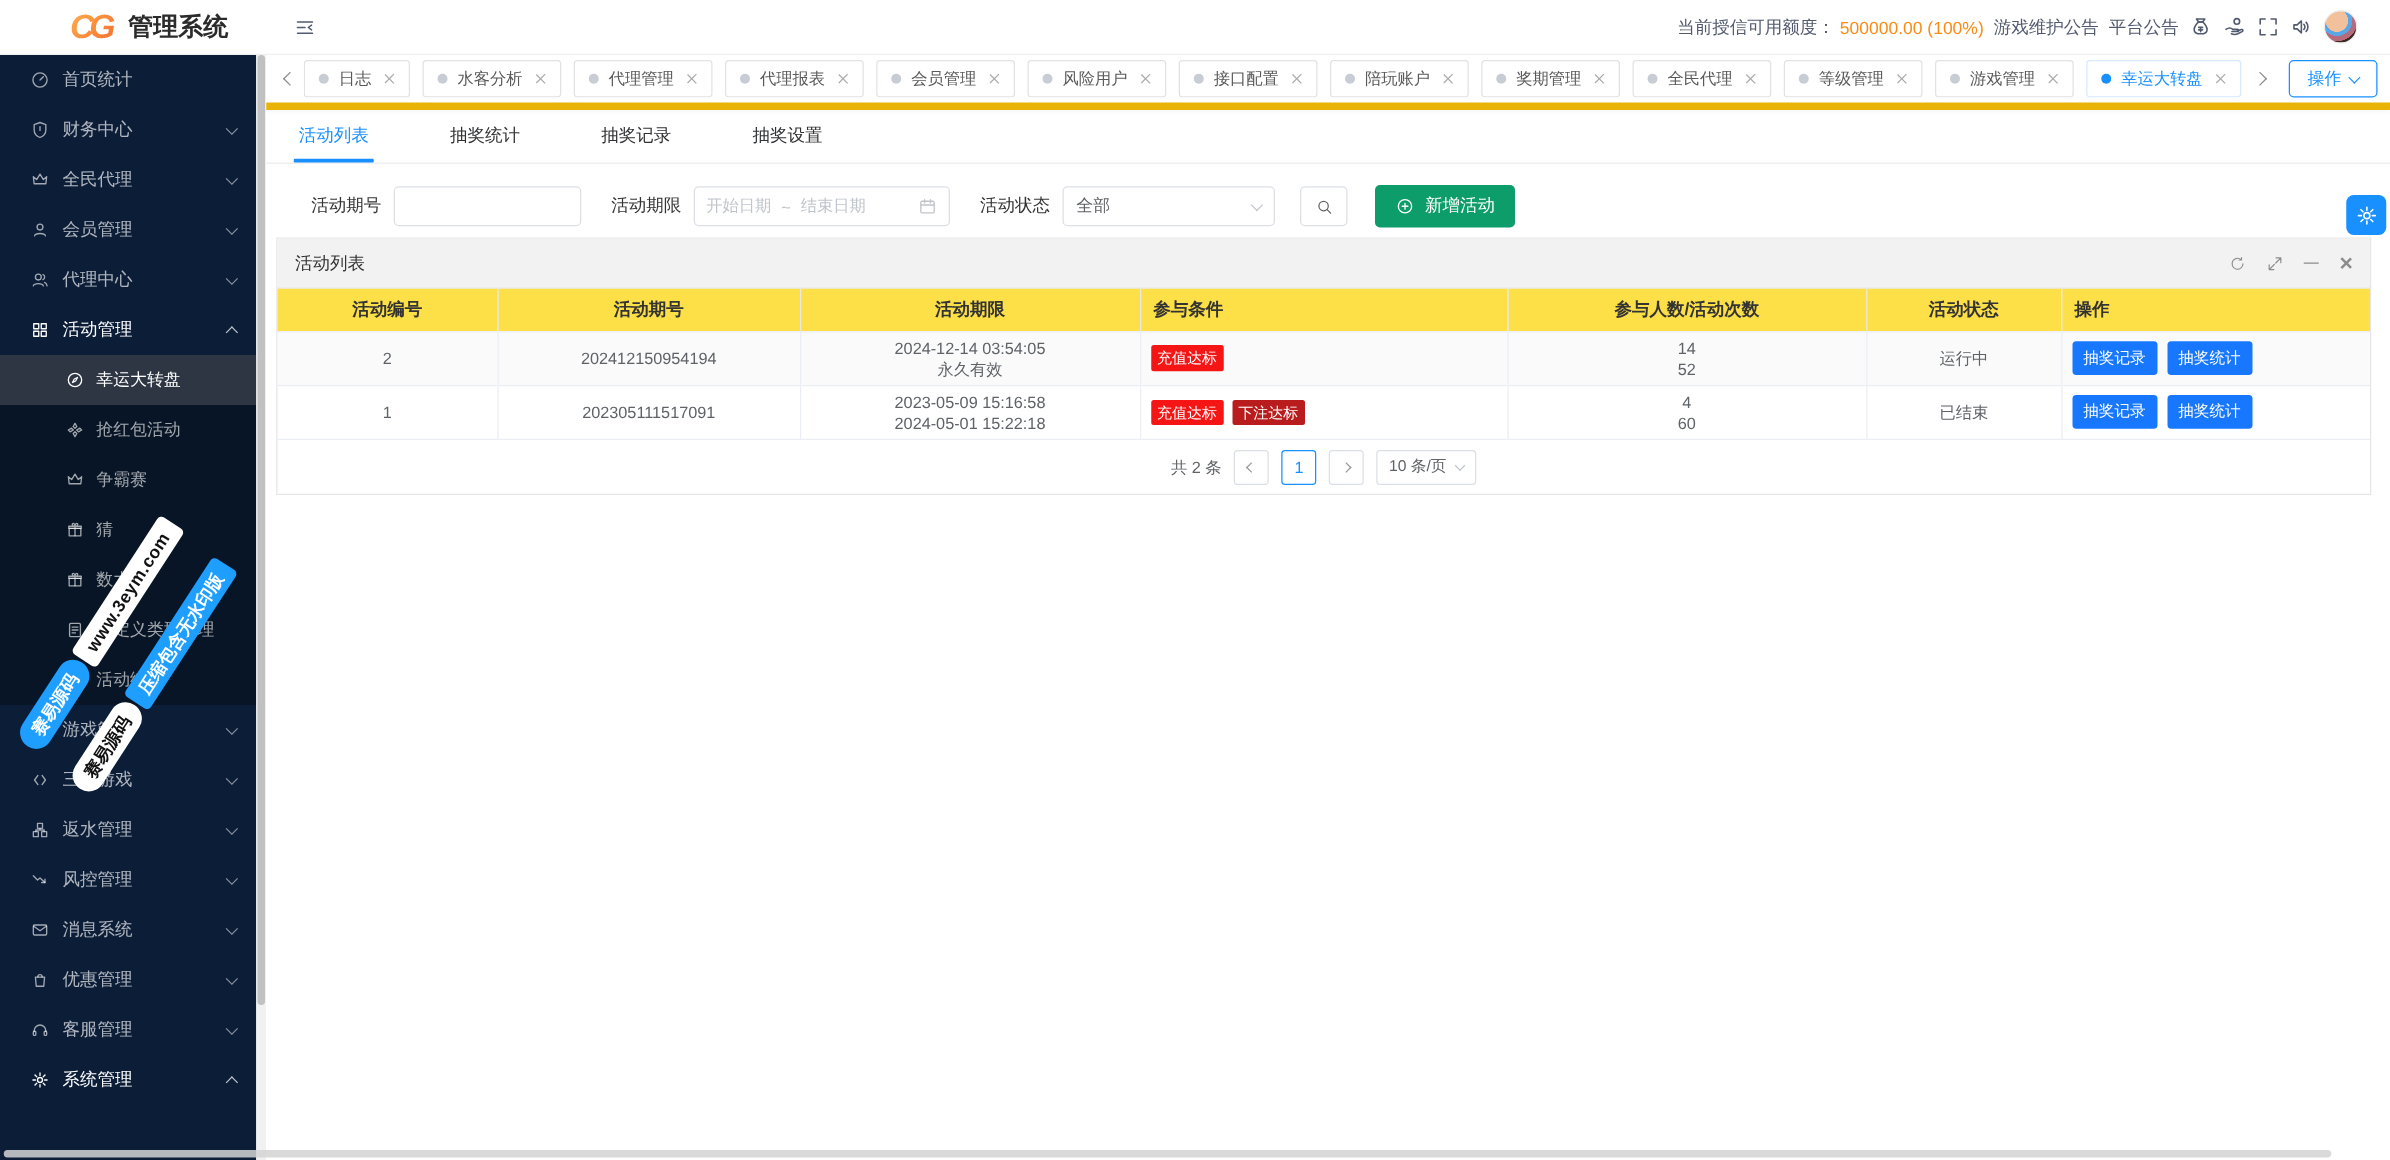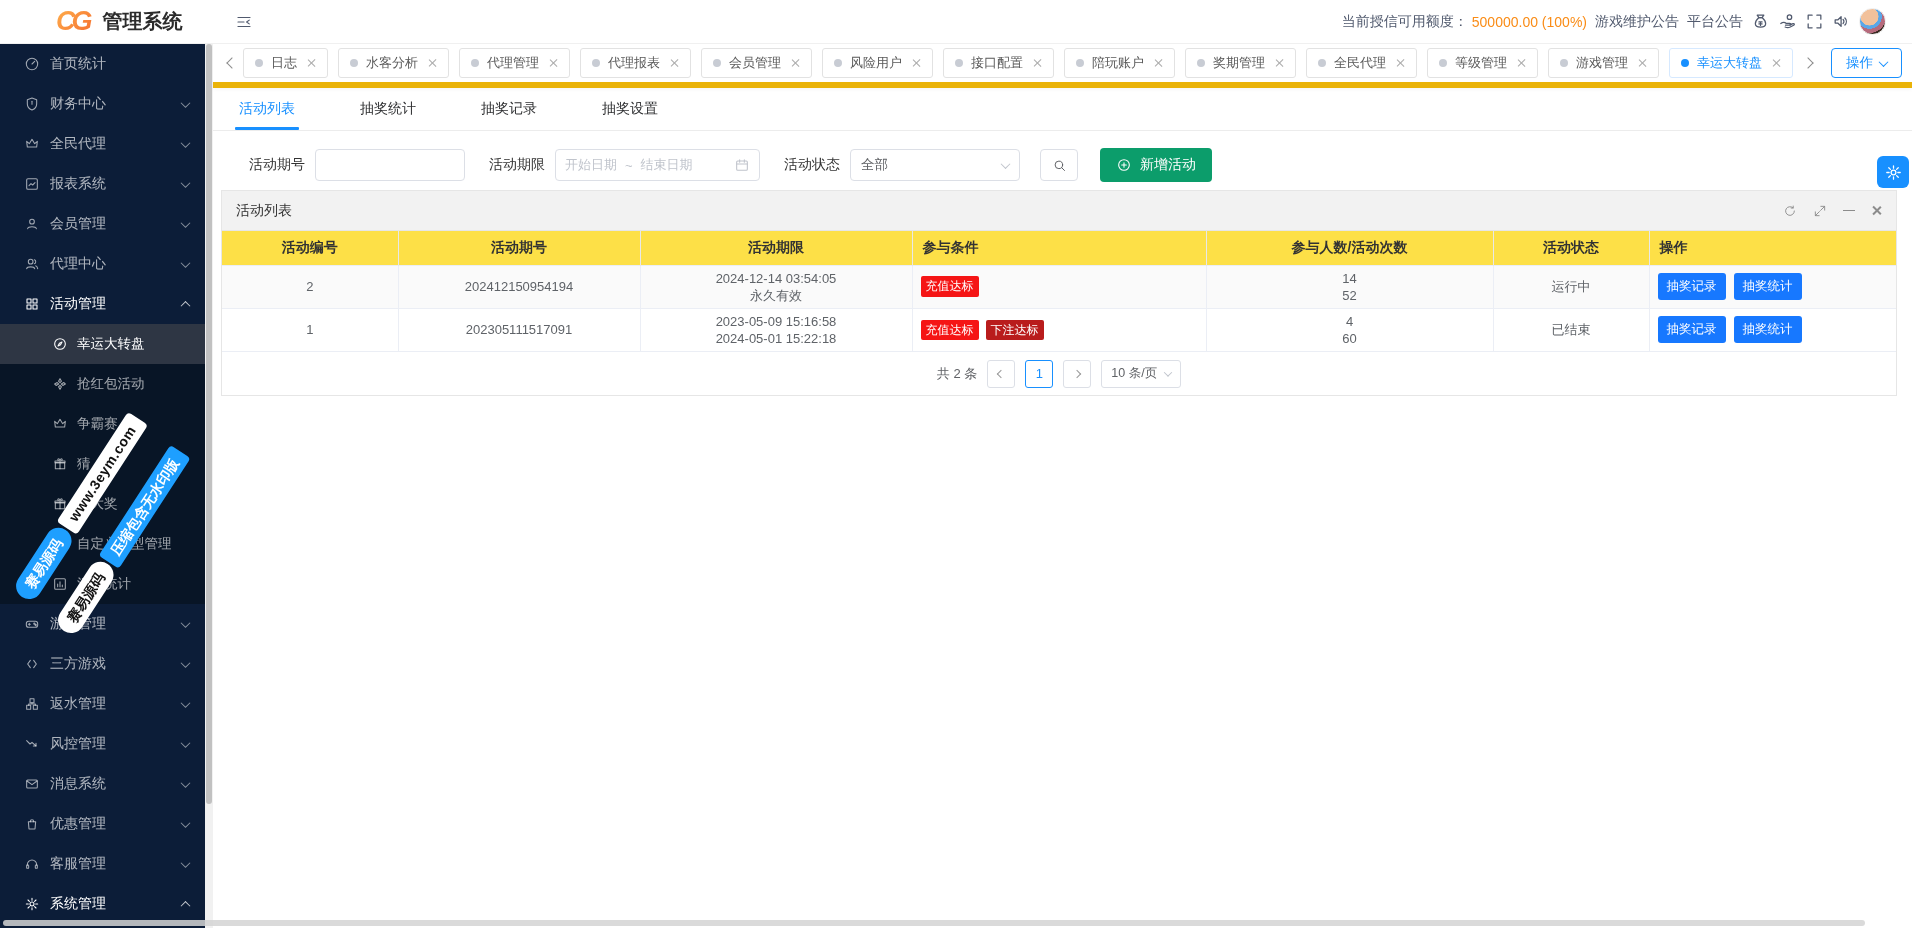--- a/index.html
+++ b/index.html
@@ -205,30 +205,20 @@
           <span class="ml">财务中心</span>
           <i class="chev down"></i>
         </div>
         <div class="side-item">
           <span class="mi">
             <svg class="ic" viewBox="0 0 24 24" fill="none" stroke="currentColor" stroke-width="1.6" stroke-linecap="round" stroke-linejoin="round">
               <path d="M5 16.5h14M5 16.5L4 8l4 3.5L12 5l4 6.5L20 8l-1 8.5"></path>
             </svg>
           </span>
           <span class="ml">全民代理</span>
-          <i class="chev down"></i>
-        </div>
-        <div class="side-item">
-          <span class="mi">
-            <svg class="ic" viewBox="0 0 24 24" fill="none" stroke="currentColor" stroke-width="1.6" stroke-linecap="round" stroke-linejoin="round">
-              <rect x="4" y="4" width="16" height="16" rx="2"></rect>
-              <path d="M7.5 14.5l3-3 2.5 2 3.5-3.5"></path>
-            </svg>
-          </span>
-          <span class="ml">报表系统</span>
           <i class="chev down"></i>
         </div>
         <div class="side-item">
           <span class="mi">
             <svg class="ic" viewBox="0 0 24 24" fill="none" stroke="currentColor" stroke-width="1.6" stroke-linecap="round" stroke-linejoin="round">
               <circle cx="12" cy="8.5" r="3.5"></circle>
               <path d="M5.5 19c1-3.8 12-3.8 13 0"></path>
             </svg>
           </span>
           <span class="ml">会员管理</span>

